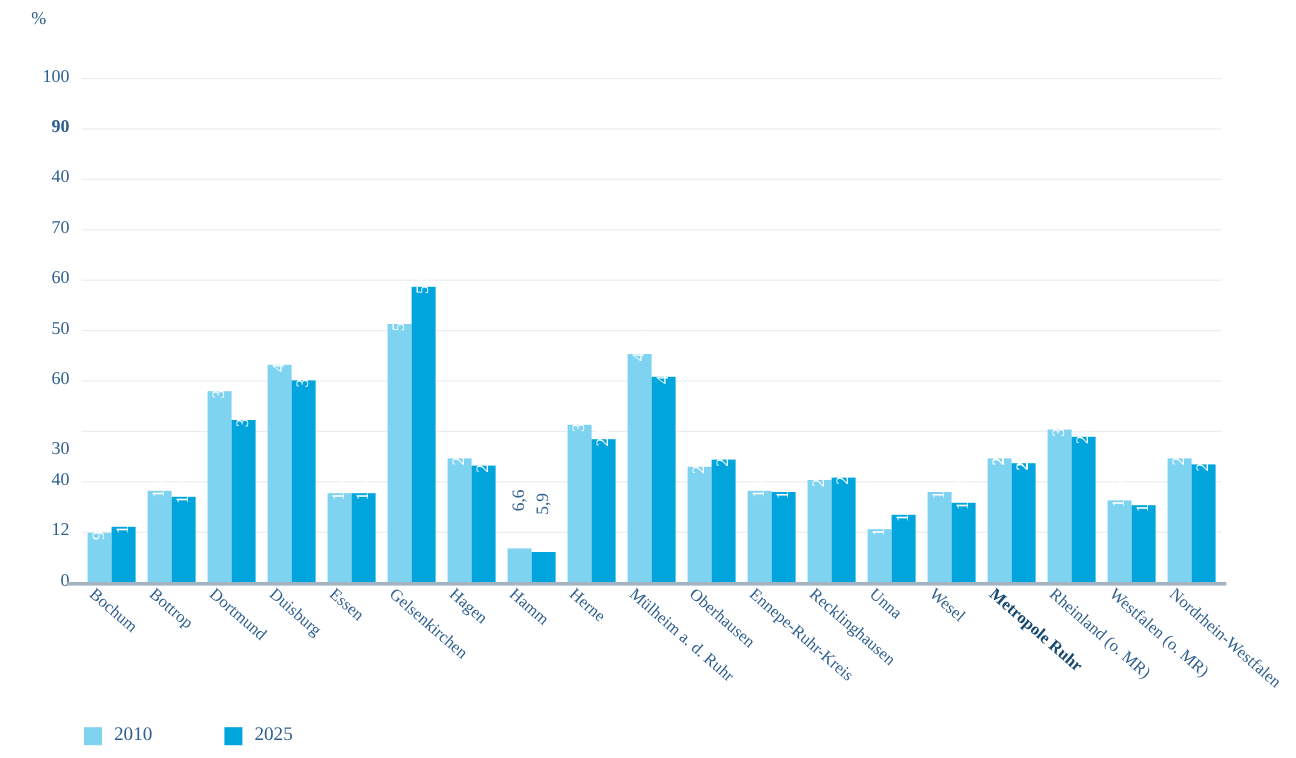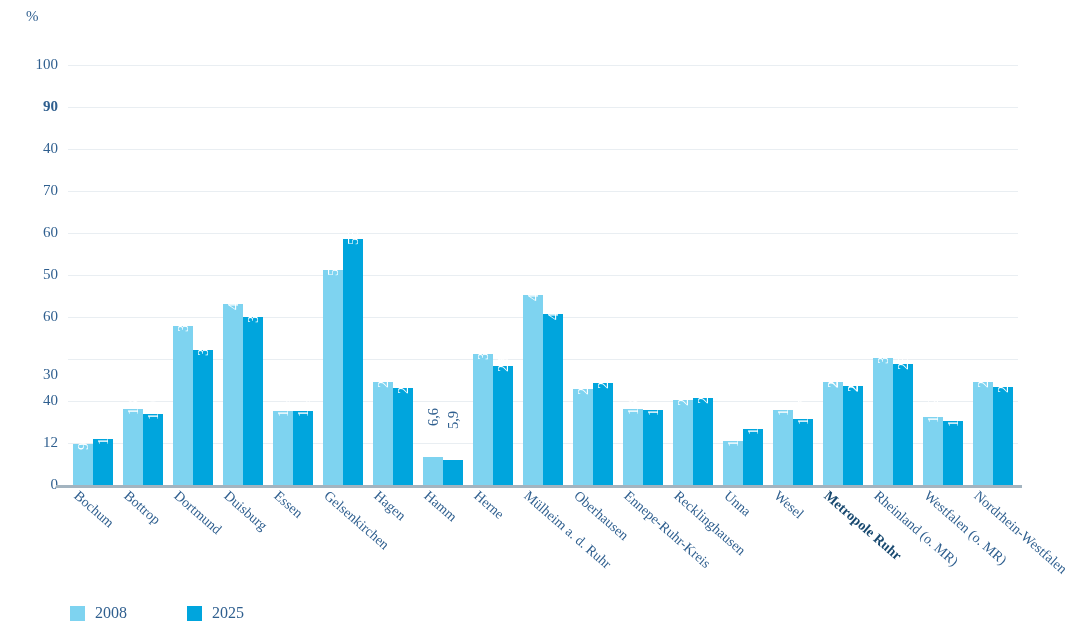--- a/index.html
+++ b/index.html
@@ -363,21 +363,21 @@
       <div class="cat" style="left: 713px;">Wesel</div>
       <div class="cat bold" style="left: 763px;">Metropole Ruhr</div>
       <div class="cat" style="left: 813px;">Rheinland (o. MR)</div>
       <div class="cat" style="left: 863px;">Westfalen (o. MR)</div>
       <div class="cat" style="left: 913px;">Nordrhein-Westfalen</div>
     </div>
 
   <div class="legend" id="legend">
       <div class="legend-item">
         <span class="swatch s2013"></span>
-        <span class="legend-text">2008</span>
+        <span class="legend-text">2010</span>
       </div>
       <div class="legend-item">
         <span class="swatch s2019"></span>
         <span class="legend-text">2025</span>
       </div>
     </div>
 
 </div>
 
 </body></html>

